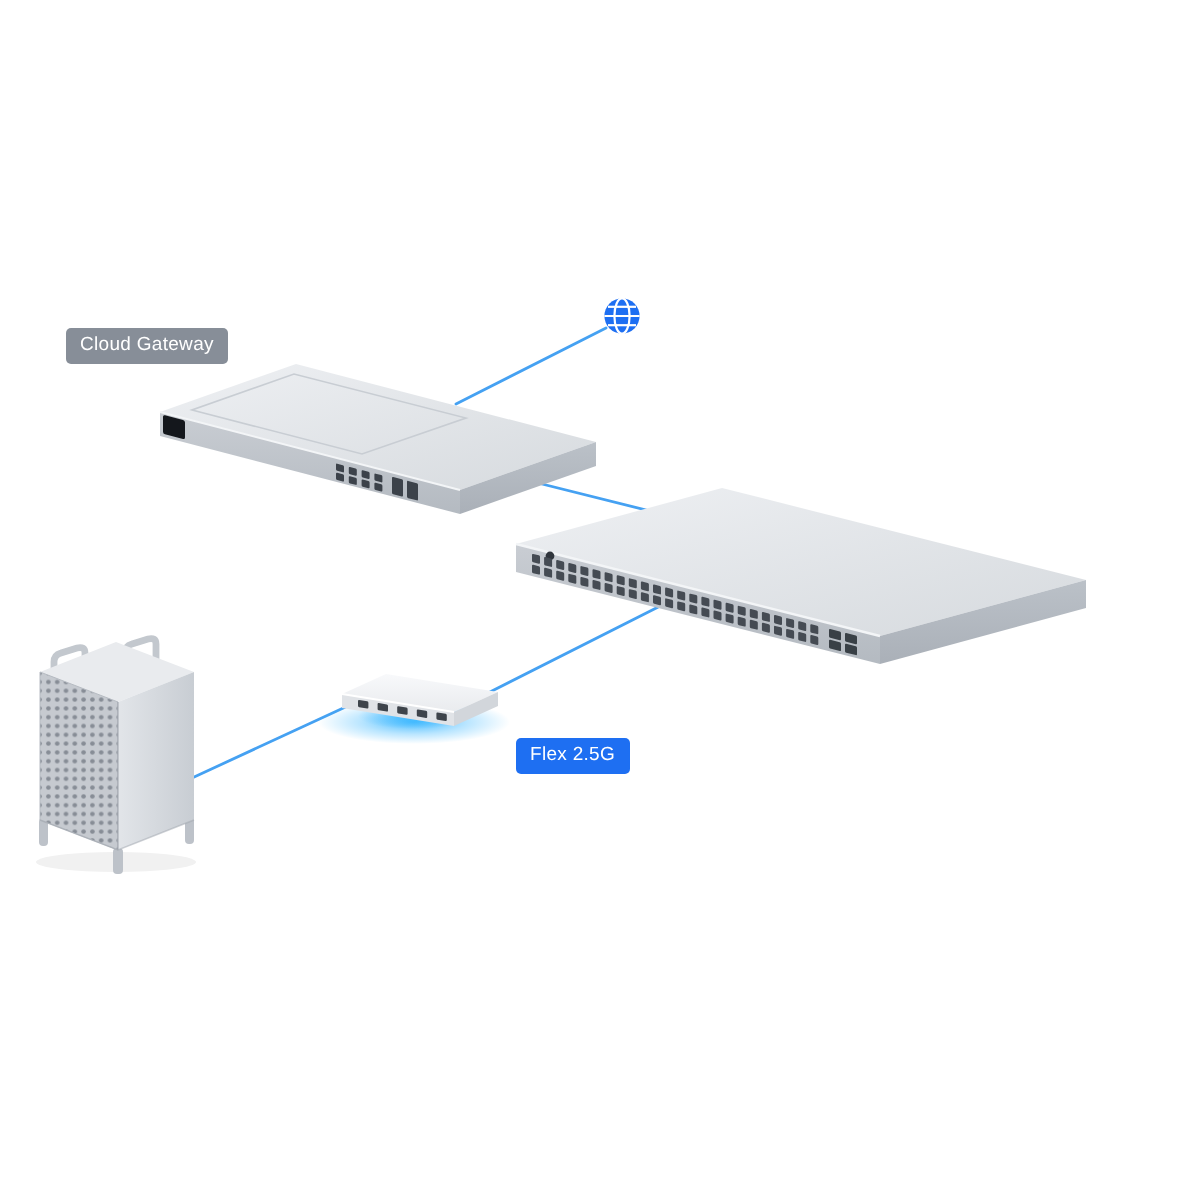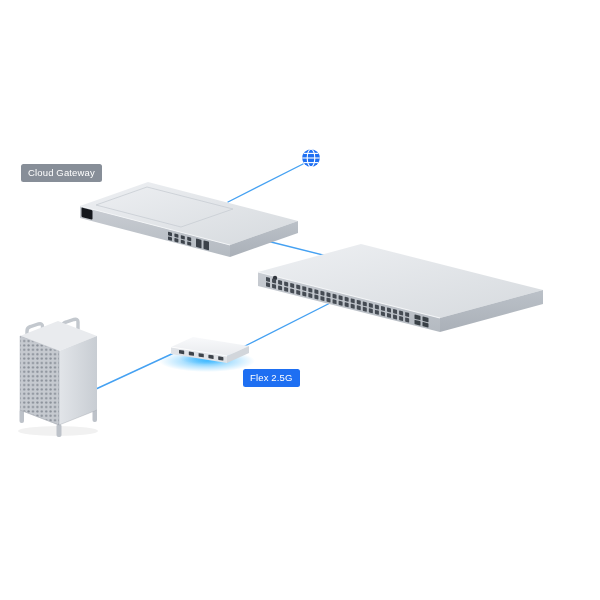--- a/index.html
+++ b/index.html
@@ -177,15 +177,15 @@
       <circle r="8.8" fill="#1e6ff2"></circle>
       <g stroke="#ffffff" stroke-width="1.1" fill="none">
         <ellipse rx="3.8" ry="8.8"></ellipse>
         <line x1="-8.8" y1="0" x2="8.8" y2="0"></line>
         <line x1="-7" y1="-4.6" x2="7" y2="-4.6"></line>
         <line x1="-7" y1="4.6" x2="7" y2="4.6"></line>
       </g>
     </g>
   </svg>
 
-  <div class="badge badge-gray" style="left:21px;top:164px;">Cloud Gateway</div>
-  <div class="badge badge-blue" style="left:243px;top:369px;">Flex 2.5G</div>
+  <div class="badge badge-gray" style="left:33px;top:164px;">Cloud Gateway</div>
+  <div class="badge badge-blue" style="left:258px;top:369px;">Flex 2.5G</div>
 </div>
 
 </body></html>

